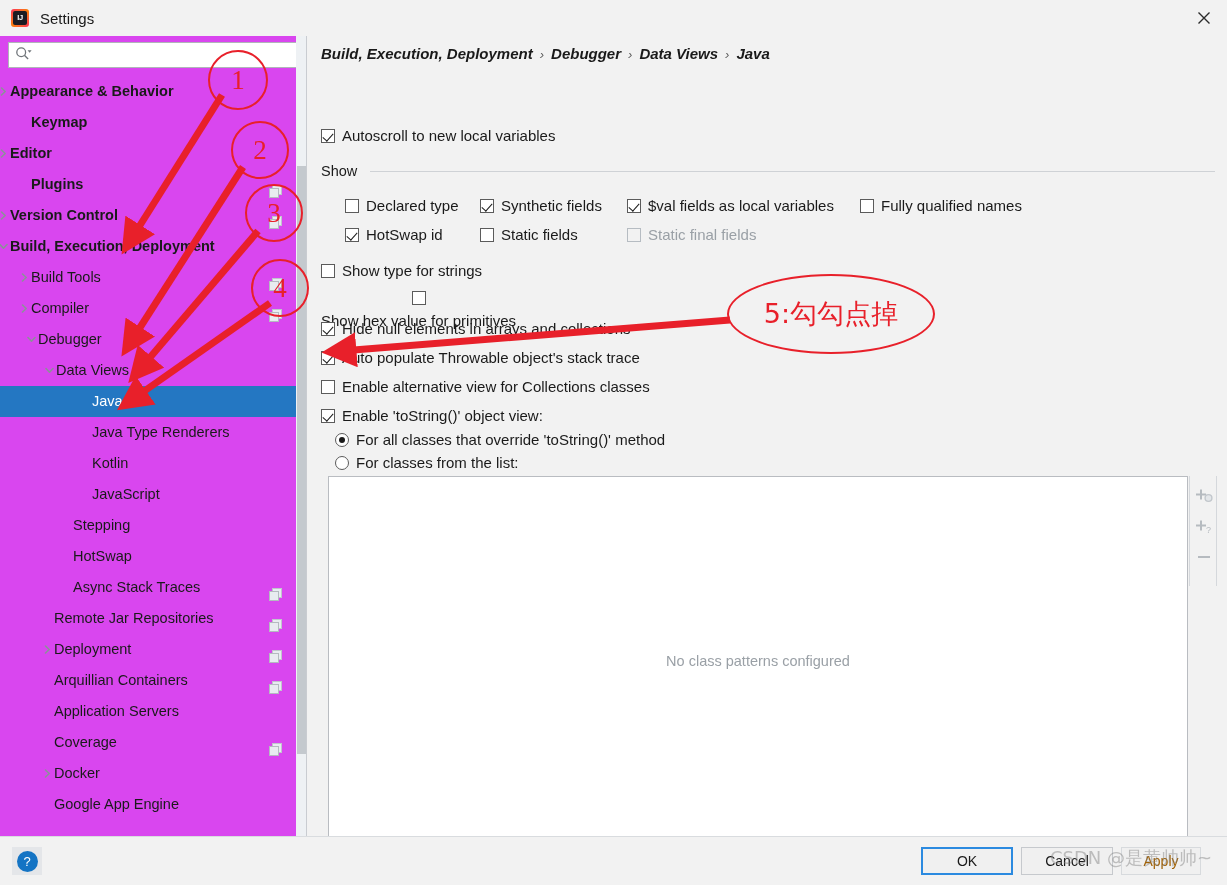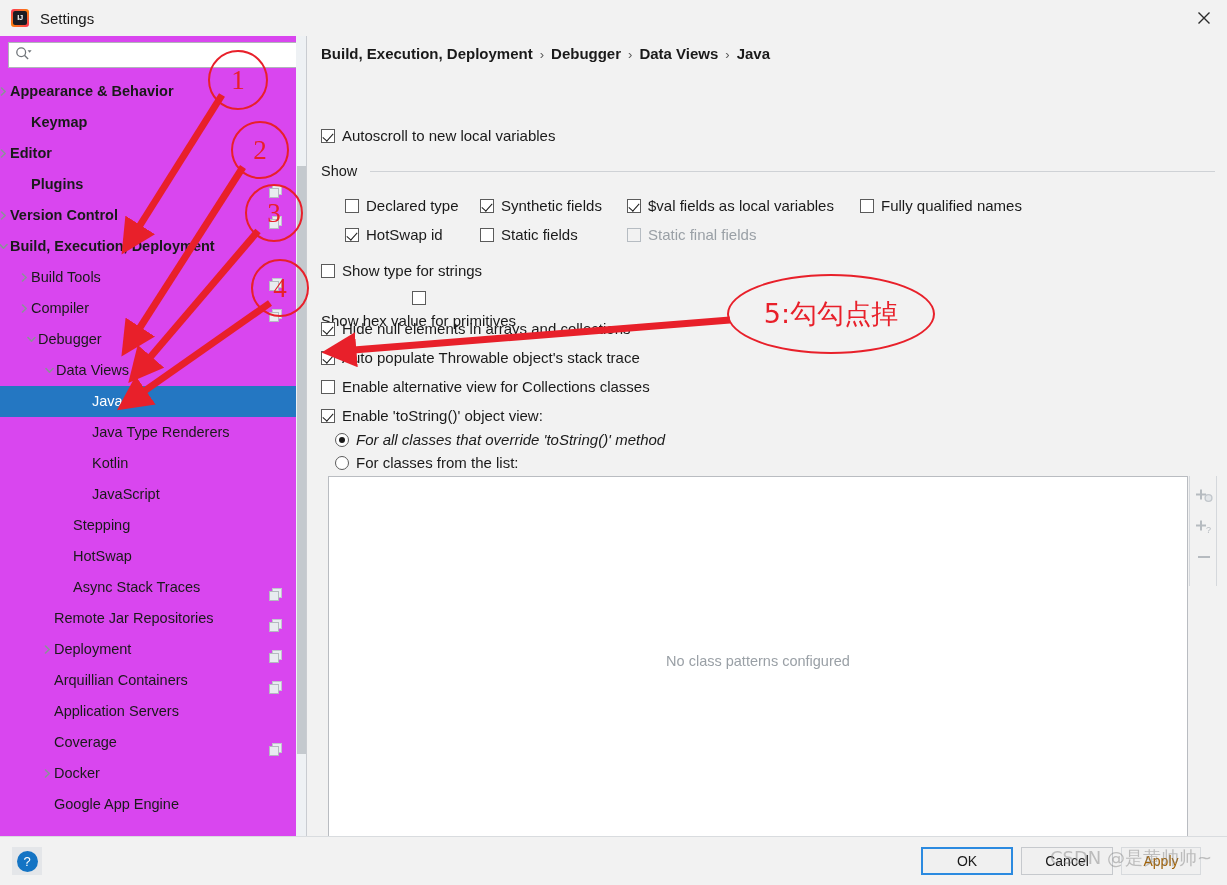--- a/index.html
+++ b/index.html
@@ -89,21 +89,21 @@
     background:#c4c9ce;
   }
 
   
   #main{
     position:absolute; left:308px; top:36px; width:919px; height:800px;
     background:#f2f2f2;
   }
   #breadcrumb{
     position:absolute; left:13px; top:9px;
-    font-size:15px; font-weight:bold; color:#1a1a1a; white-space:nowrap;
+    font-size:15px; font-weight:bold; color:#1a1a1a; white-space:nowrap;font-style:italic;
   }
   #breadcrumb .sep{ color:#5a5a5a; font-weight:normal; margin:0 7px; font-size:13px; }
 
   
   .cb{
     display:inline-block; width:14px; height:14px; flex:none;
     border:1px solid #5b5b5b; background:#ffffff; position:relative;
     vertical-align:-2px;
   }
   .cb.checked::after{
@@ -377,21 +377,21 @@
       <div class="opt row-abs" style="left: 13px; top: 342px;">
         <span class="cb"></span>
         <span class="t">Enable alternative view for Collections classes</span>
       </div>
       <div class="opt row-abs" style="left: 13px; top: 371px;">
         <span class="cb checked"></span>
         <span class="t">Enable 'toString()' object view:</span>
       </div>
     </div>
   <div id="radio-list">
-      <div class="opt row-abs" style="left: 27px; top: 395px; font-style: italic;">
+      <div class="opt row-abs" style="left: 27px; top: 395px;">
         <span class="rb checked"></span>
         <span class="t">For all classes that override 'toString()' method</span>
       </div>
       <div class="opt row-abs" style="left: 27px; top: 418px;">
         <span class="rb"></span>
         <span class="t">For classes from the list:</span>
       </div>
     </div>
 
   <div id="list-panel">

